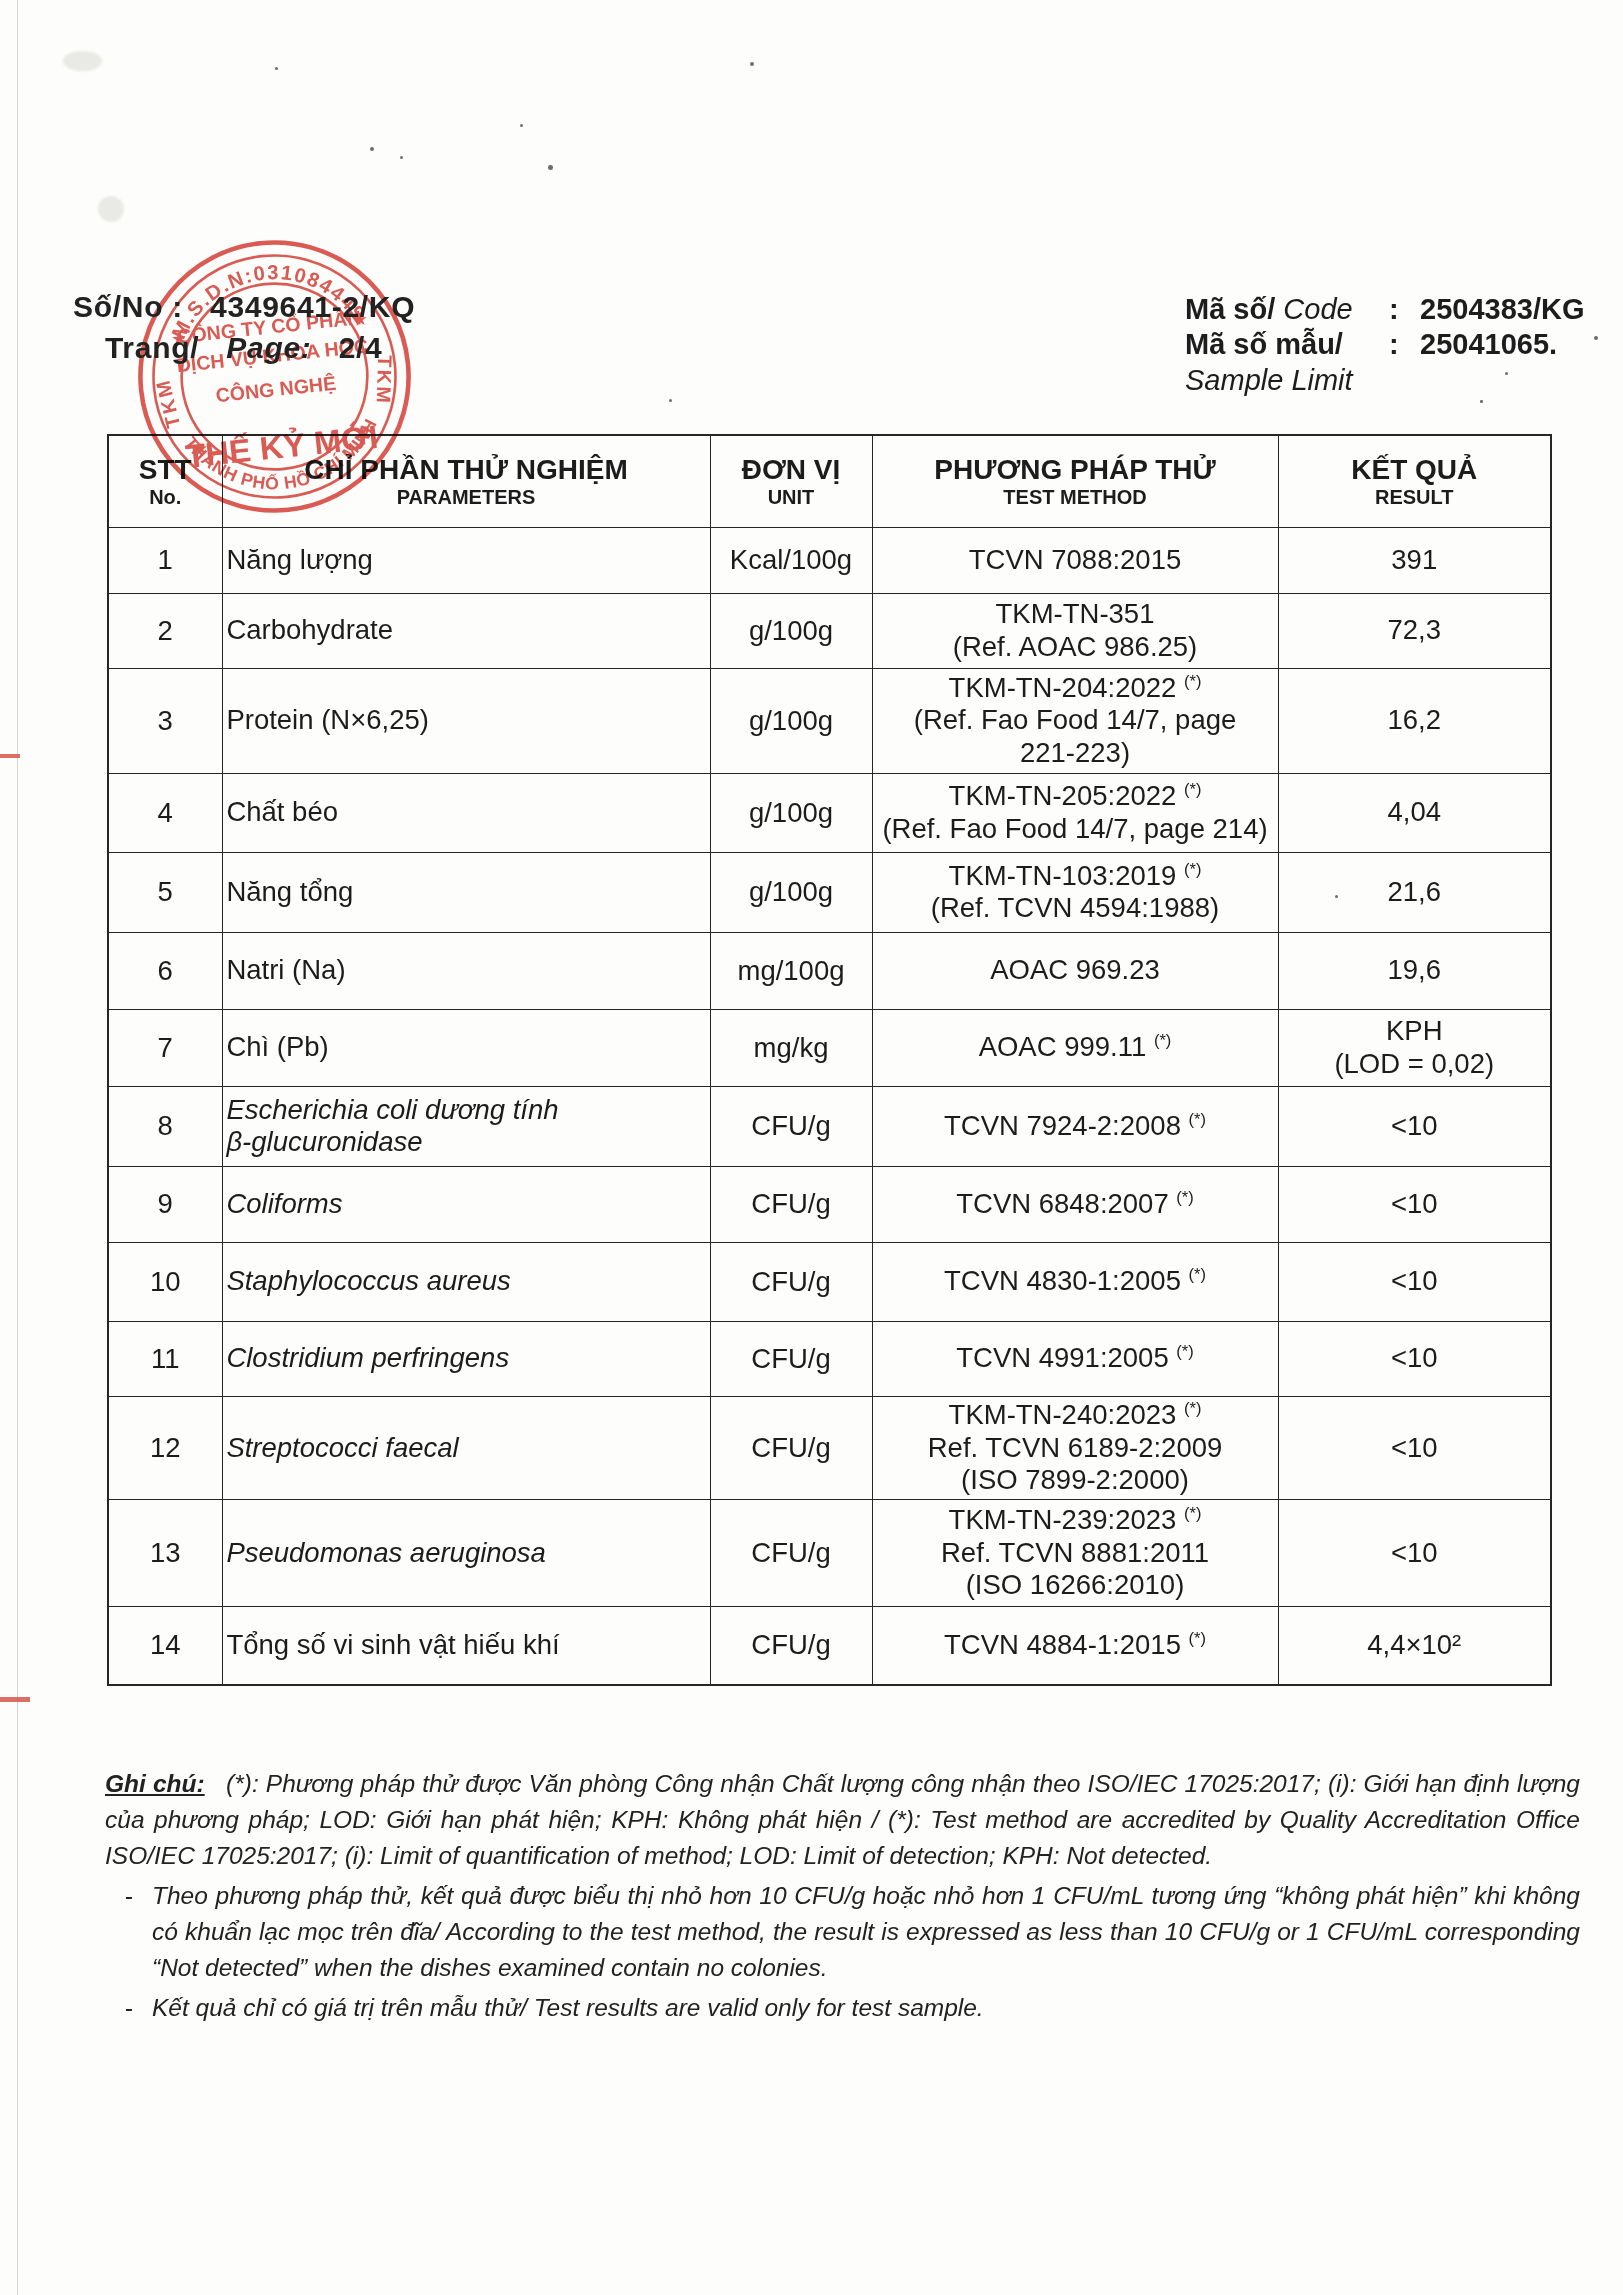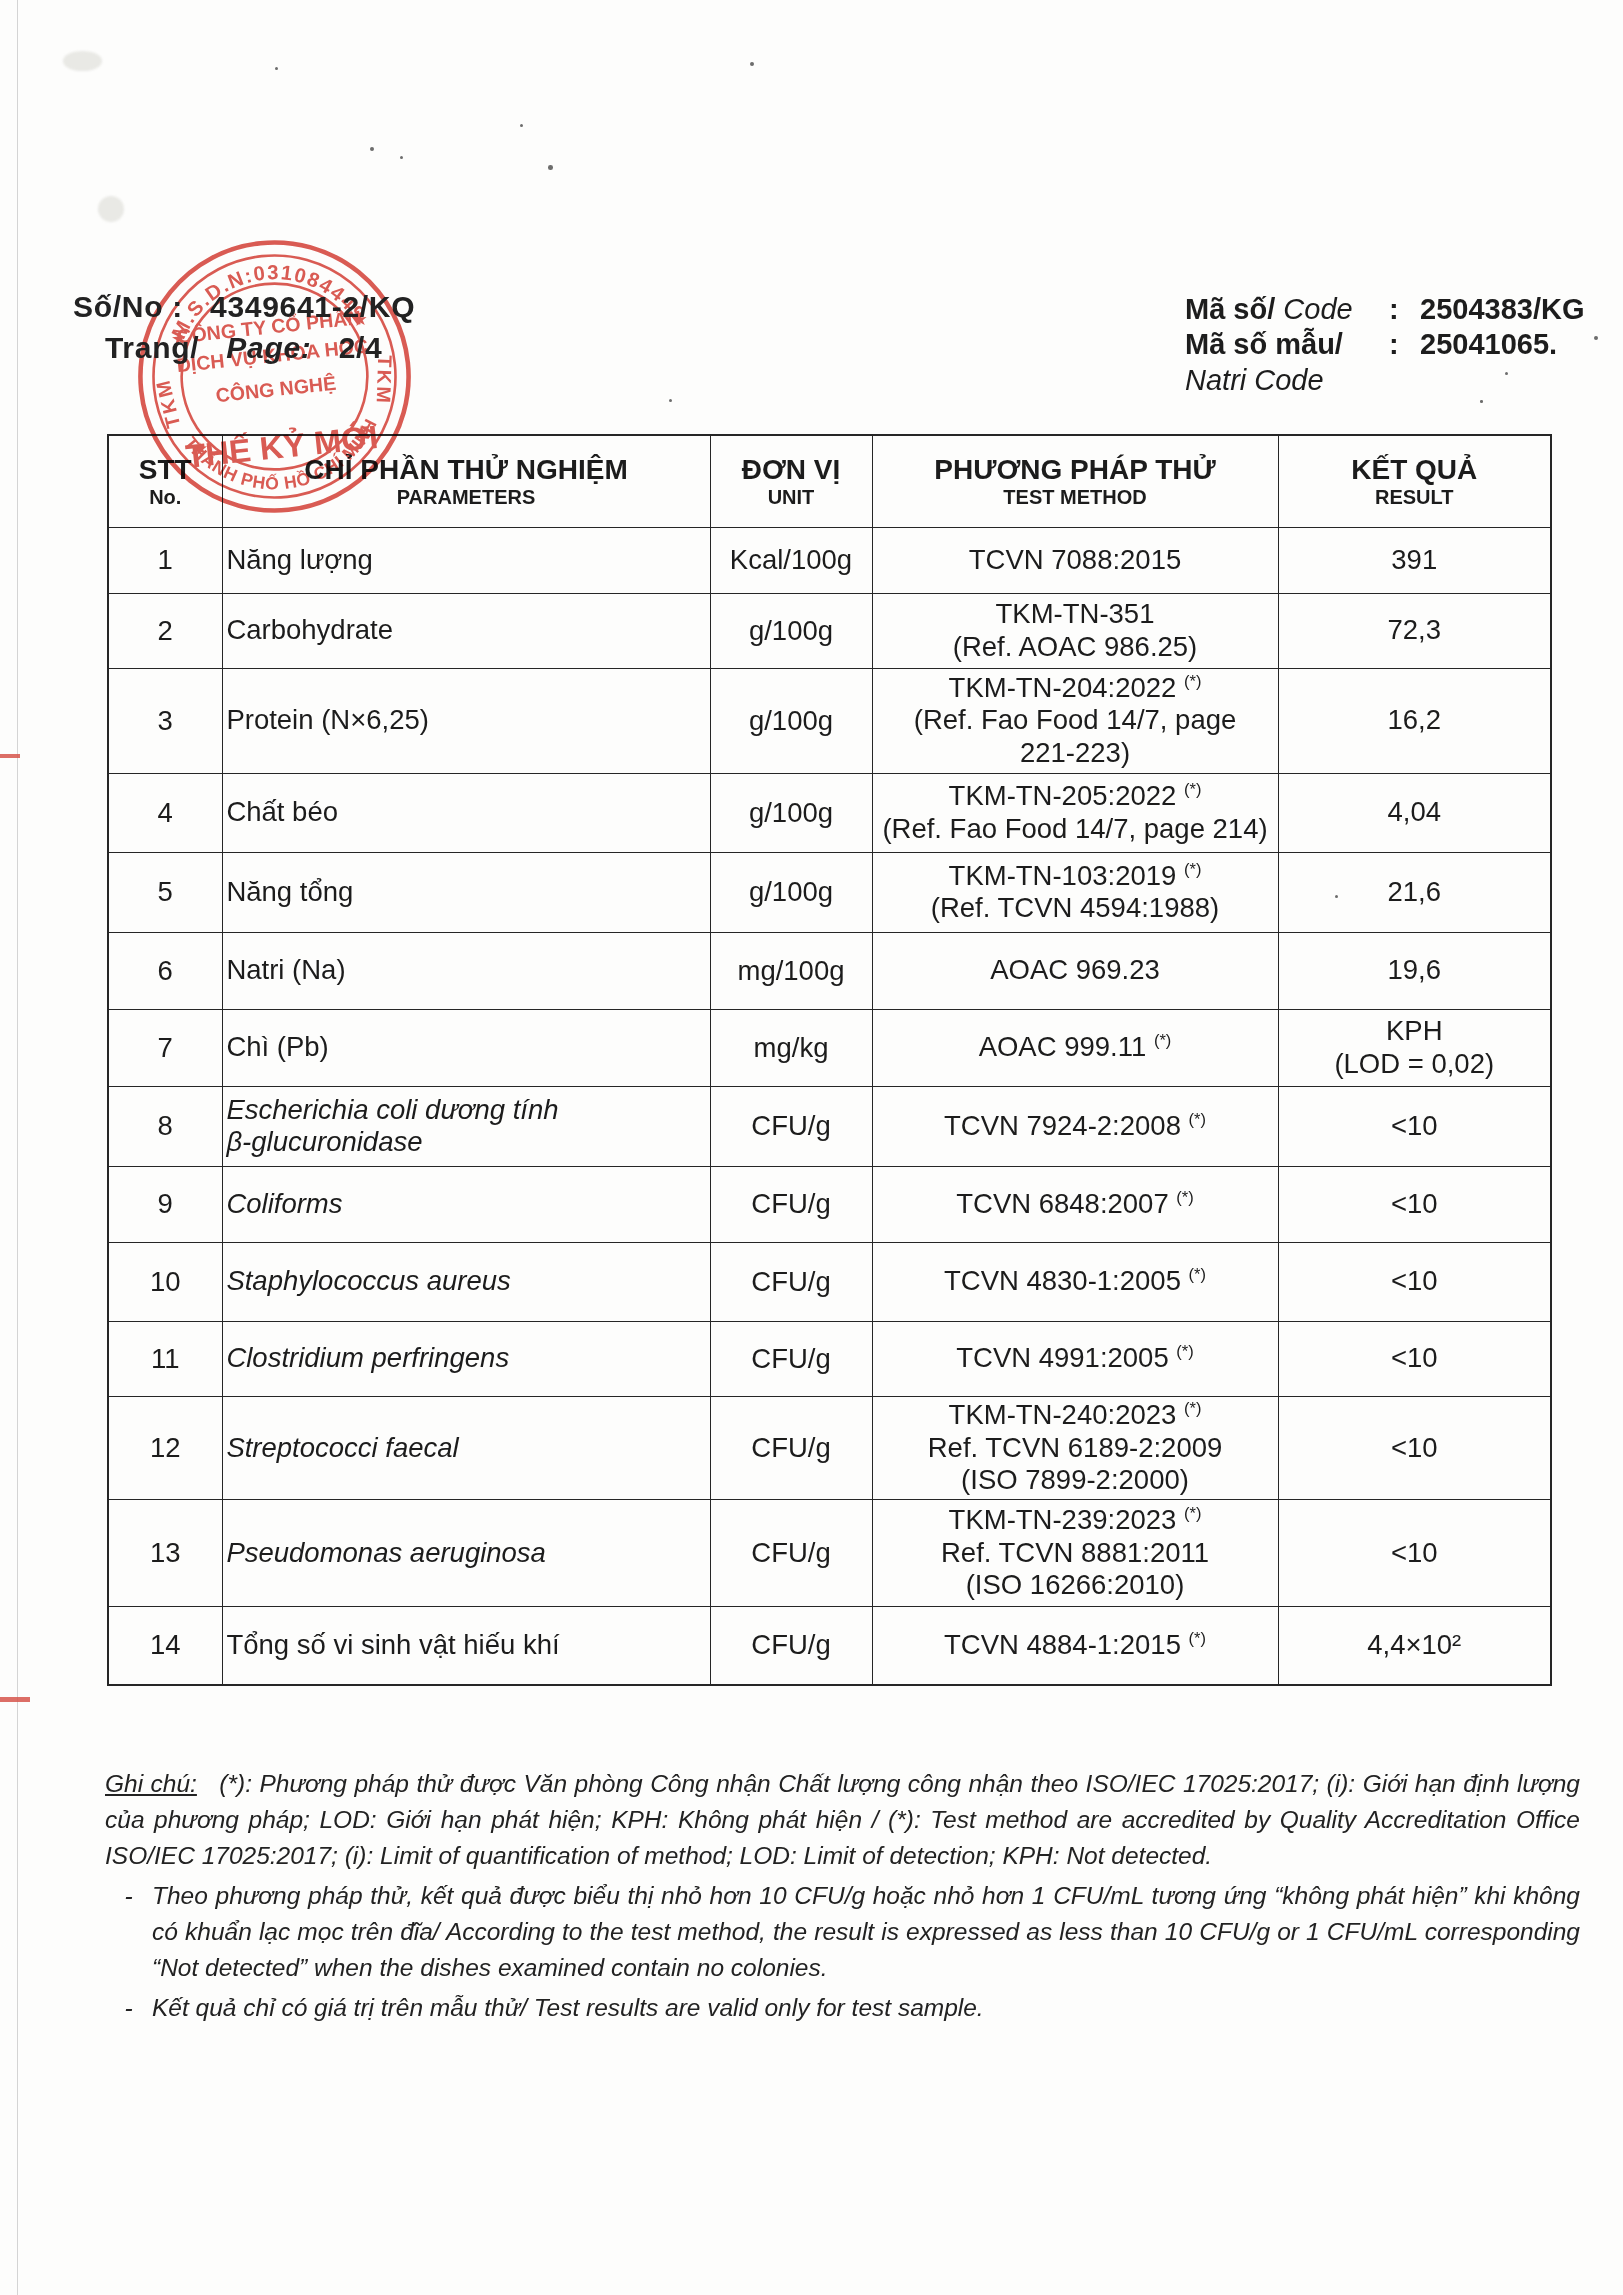--- a/index.html
+++ b/index.html
@@ -58,21 +58,21 @@
   td.c-no,td.c-unit,td.c-method,td.c-result{text-align:center;}
   td.c-param{text-align:left;padding-left:21px;}
   td.c-param.ital{font-style:italic;}
   td .ln{line-height:1.18;}
   sup{font-size:60%;vertical-align:super;line-height:0;}
 
   
   .notes{position:absolute;left:105px;top:1766px;width:1475px;z-index:2;
          font-style:italic;font-size:24.5px;line-height:1.47;color:#222;
          text-align:justify;}
-  .notes .lbl{text-decoration:underline;font-weight:normal;}
+  .notes .lbl{text-decoration:underline;font-weight:bold;}
   .bullet{position:relative;padding-left:47px;margin-top:3.9px;text-align:justify;}
   .bullet .dash{position:absolute;left:19.6px;}
 </style>
 </head>
 <body>
 
 <div class="page">
 
   <div class="scan-edge"></div>
   <div class="red-dash" style="left:0;top:754px;width:19.6px;height:3.9px;"></div>
@@ -135,21 +135,21 @@
       <span class="code-label"><b>Mã số/</b>&nbsp;<span class="it">Code</span></span>
       <span class="code-colon">:</span>
       <span class="code-value">2504383/KG</span>
     </div>
     <div class="code-row">
       <span class="code-label"><b>Mã số mẫu/</b></span>
       <span class="code-colon">:</span>
       <span class="code-value">25041065.</span>
     </div>
     <div class="code-row">
-      <span class="code-sub">Natri Code</span>
+      <span class="code-sub">Sample Limit</span>
     </div>
   </div>
 
   <table class="results">
     <colgroup>
       <col style="width:114px">
         <col style="width:488px">
         <col style="width:162px">
         <col style="width:406px">
         <col style="width:273px">

